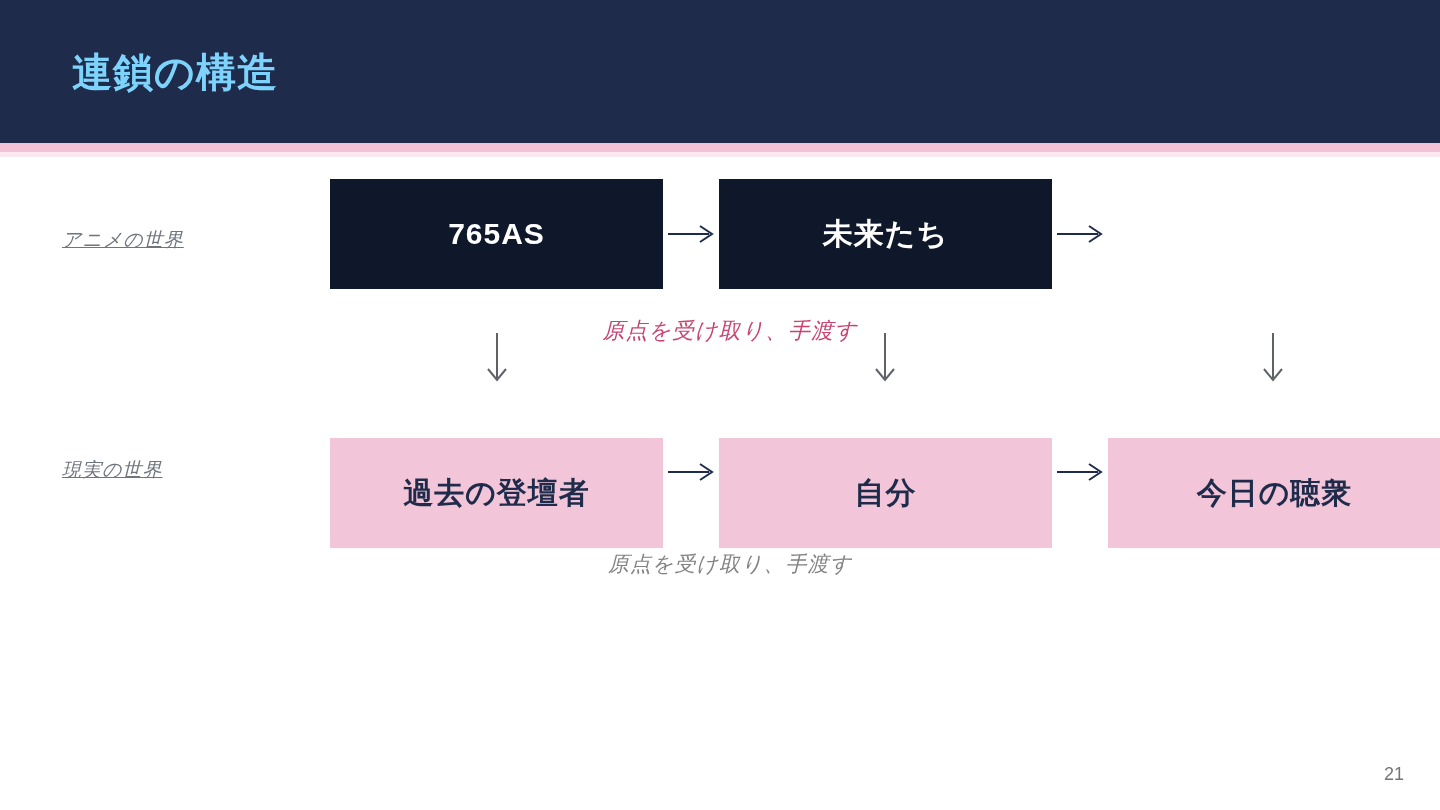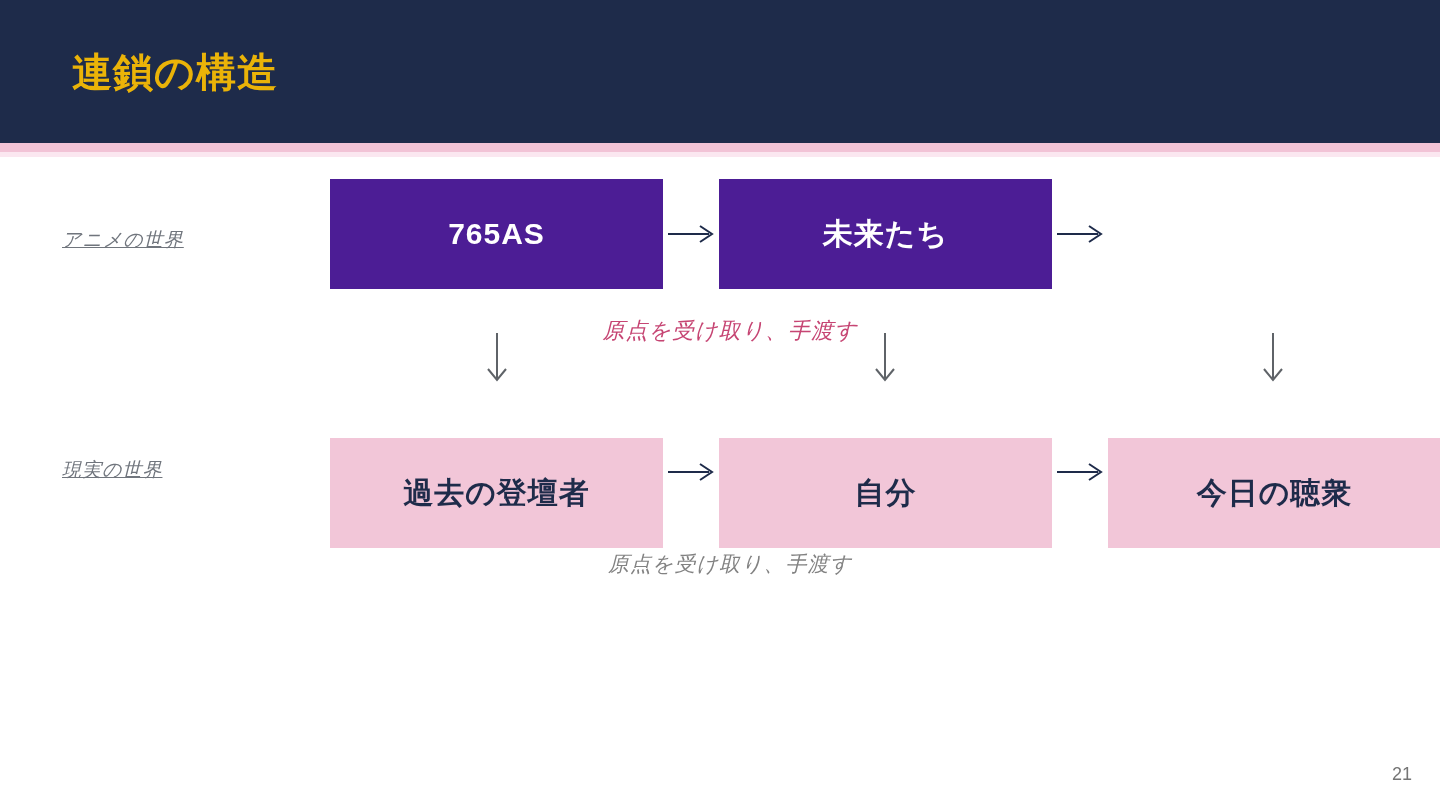--- a/index.html
+++ b/index.html
@@ -7,40 +7,40 @@
     width:1440px;height:810px;overflow:hidden;background:#ffffff;
     font-family:"Liberation Sans","DejaVu Sans",sans-serif;
     position:relative;
   }
   .slide{position:absolute;inset:0;width:1440px;height:810px;background:#ffffff;}
 
   
   .header{position:absolute;left:0;top:0;width:1440px;height:143px;background:#1e2b4a;}
   .title{
     position:absolute;left:72px;top:48px;margin:0;
-    color:#eab308;font-size:40px;font-weight:bold;letter-spacing:1px;line-height:1.2;
+    color:#7dd3fc;font-size:40px;font-weight:bold;letter-spacing:1px;line-height:1.2;
   }
   .stripe-pink{position:absolute;left:0;top:143px;width:1440px;height:9px;background:#f2c3d6;}
   .stripe-light{position:absolute;left:0;top:152px;width:1440px;height:5px;background:#fbe7f0;}
 
   
   .row-label{
     position:absolute;left:62px;color:#70757d;font-size:19px;font-style:italic;
     letter-spacing:1px;white-space:nowrap;text-decoration:underline;
   }
   .label-anime{top:227px;}
   .label-real{top:457px;}
 
   
   .node{
     position:absolute;width:333px;height:110px;
     display:flex;align-items:center;justify-content:center;
     font-size:30px;font-weight:bold;letter-spacing:1px;white-space:nowrap;
   }
-  .node-navy{background:#4c1d95;color:#ffffff;}
+  .node-navy{background:#0f172a;color:#ffffff;}
   .node-pink{background:#f2c6d8;color:#1e2b4a;}
   .c1{left:330px;} .c2{left:719px;} .c3{left:1108px;}
   .r1{top:179px;} .r2{top:417px;margin-top:21px;}
 
   
   .h-arrow{position:absolute;width:48px;height:24px;}
   .h-arrow svg{display:block;}
   .g1{left:667px;} .g2{left:1056px;}
   .ar1{top:222px;} .ar2{top:460px;}
   .d-arrow{position:absolute;width:24px;height:52px;top:332px;}
@@ -49,21 +49,21 @@
   
   .caption{
     position:absolute;left:730px;transform:translateX(-50%);
     font-style:italic;white-space:nowrap;letter-spacing:1px;
   }
   .caption-mid{top:316px;color:#c64573;font-size:22px;}
   .caption-bottom{top:550px;color:#828282;font-size:21px;}
 
   
   .page-number{
-    position:absolute;right:28px;top:764px;
+    position:absolute;right:36px;top:764px;
     color:#757575;font-size:18px;
   }
 </style>
 </head>
 <body>
 
 <div class="slide">
 
   <header class="header">
     <h1 class="title">連鎖の構造</h1>

